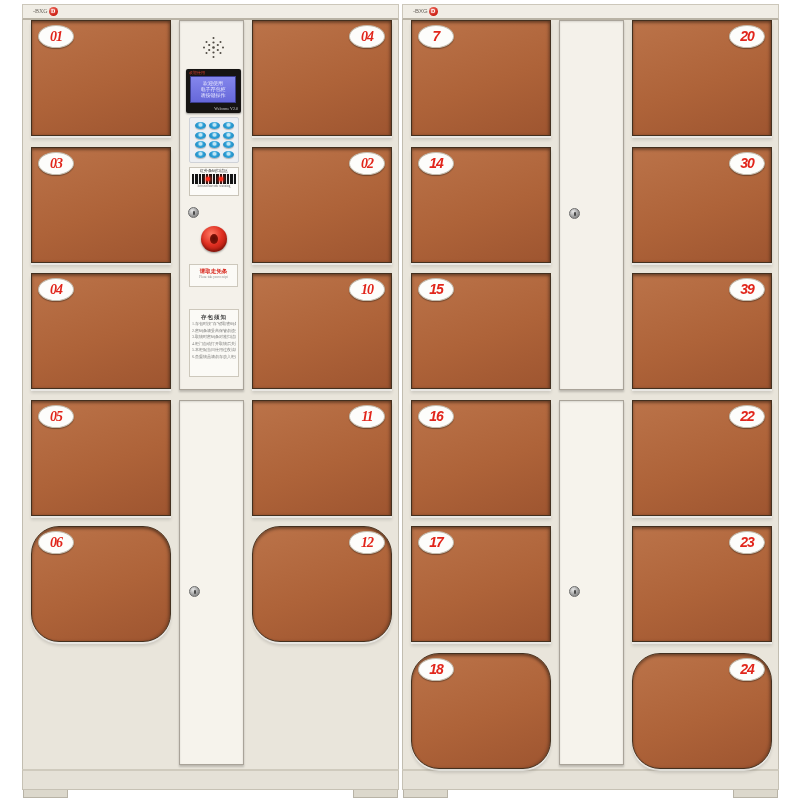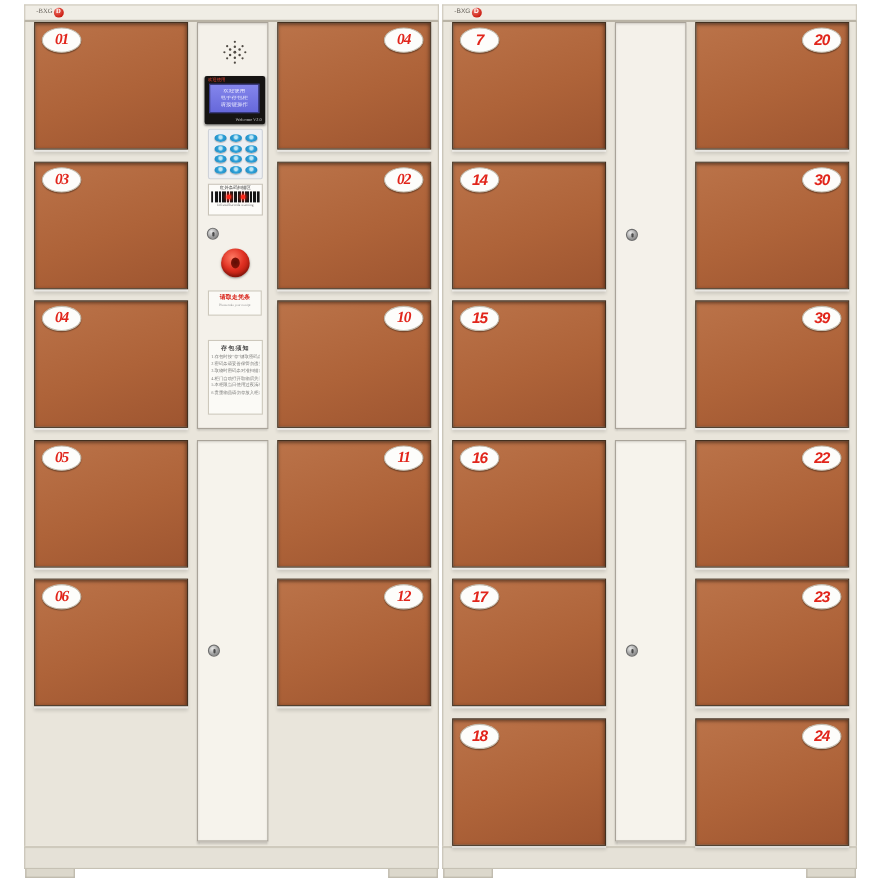--- a/index.html
+++ b/index.html
@@ -22,21 +22,21 @@
   .foot.fr{right:1px;}
 
   
   .col{position:absolute;top:0;}
   .col-left{left:8px;width:140px;}
   .col-center{left:155px;width:67px;}
   .col-right{left:229px;width:140px;}
 
   
   .door{position:relative;height:116px;margin-bottom:10.6px;background:linear-gradient(160deg,#bb7349 0%,#ae6339 55%,#9e5530 100%);border:1px solid #43301f;box-sizing:border-box;box-shadow:0 2px 0 rgba(255,255,255,.55),0 4px 3px rgba(0,0,0,.12),inset 0 2px 3px rgba(0,0,0,.35),inset -2px 0 3px rgba(0,0,0,.18);}
-  .door:last-child{margin-bottom:12px;}
+  .door:last-child{margin-bottom:12px;border-radius:28px;}
   .badge{position:absolute;top:4px;width:34px;height:21px;background:#fdfdfb;border:1px solid #c3bcae;border-radius:50%;box-shadow:0 1px 1px rgba(0,0,0,.35);color:#e1251b;font-size:14px;font-weight:bold;font-style:italic;text-align:center;line-height:21px;letter-spacing:-1px;}
   .bl{left:6px;}
   .br{right:6px;}
 
   
   .panel-door{position:absolute;left:1px;right:1px;background:#f6f3ec;border:1px solid #a9a399;box-sizing:border-box;box-shadow:0 2px 2px rgba(0,0,0,.2),inset 0 1px 2px rgba(0,0,0,.12);}
   .console-door{top:0;height:370px;background:#f4f1ea;}
   .lower-door{top:380px;height:365px;}
   .keyhole{position:absolute;width:11px;height:11px;border-radius:50%;background:radial-gradient(circle at 35% 30%,#e8e8e8,#9b9b9b 60%,#787878);border:1px solid #6d6d6d;box-sizing:border-box;}
   .keyhole::after{content:"";position:absolute;left:4px;top:3px;width:2px;height:4px;background:#4a4a4a;border-radius:1px;}

